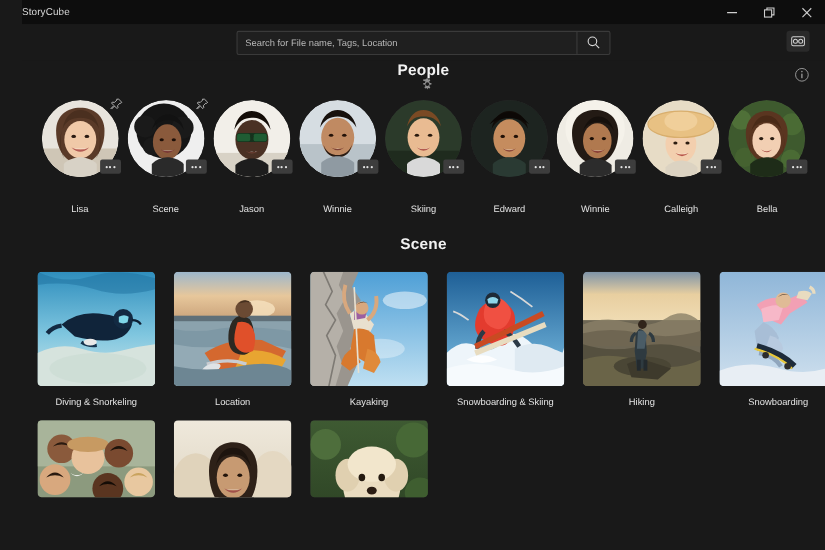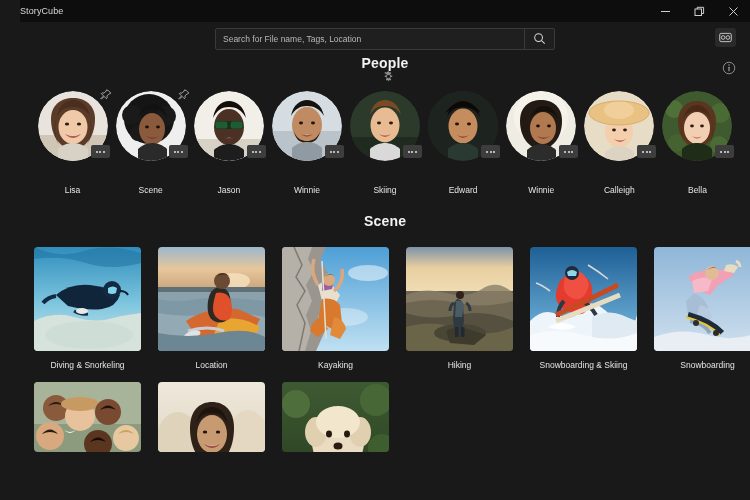--- a/index.html
+++ b/index.html
@@ -640,20 +640,49 @@
             <path d="M40 14q2 40 4 78" stroke="#e8e0cf" stroke-width="1.5" fill="none"></path>
           </svg>
         </div>
         <div class="scene-label">Kayaking</div>
       </div>
 
       <div class="scene-card">
         <div class="scene-thumb">
           <svg viewBox="0 0 107 104">
             <defs>
+                <linearGradient id="sky5" x1="0" y1="0" x2="0" y2="1">
+              <stop offset="0" stop-color="#1e5f96"></stop>
+                  <stop offset="1" stop-color="#7fc2e6"></stop>
+                </linearGradient>
+              </defs>
+            <rect width="107" height="104" fill="url(#sky5)"></rect>
+            <path d="M0 74q14-14 28-6t24-6 30 8 25-2v36H0z" fill="#eef5fa"></path>
+            <path d="M62 70q16-8 30-2t15 6v30H62z" fill="#dfeaf2"></path>
+            <path d="M30 34q10-12 22-6t10 20-8 18-20-4-4-28z" fill="#e33b2e"></path>
+            <path d="M36 28q10-8 18 0t2 18-16 4-4-22z" fill="#f05042"></path>
+            <circle cx="42" cy="26" r="7" fill="#1e2b38"></circle>
+            <path d="M37 25q5-4 10 0l-1 4h-8z" fill="#8fd6ea"></path>
+            <path d="M52 54q8 4 14 14" stroke="#2c3a46" stroke-width="4" fill="none"></path>
+            <path d="M34 54q-6 6-6 16" stroke="#2c3a46" stroke-width="4" fill="none"></path>
+            <path d="M26 68q30-14 62-30" stroke="#c94a22" stroke-width="5" fill="none"></path>
+            <path d="M26 74q30-12 64-26" stroke="#e8dcc0" stroke-width="5" fill="none"></path>
+            <path d="M58 18q10 6 20 14" stroke="#d8d8d8" stroke-width="1.6" fill="none"></path>
+            <path d="M20 44q-8-6-14-8" stroke="#d8d8d8" stroke-width="1.6" fill="none"></path>
+            <path d="M18 80q14-8 28 0q-14 6-28 0z" fill="#ffffff" opacity=".85"></path>
+            <path d="M0 88q26-8 54 0t53-2v18H0z" fill="#f6fafd"></path>
+          </svg>
+        </div>
+        <div class="scene-label">Snowboarding &amp; Skiing</div>
+      </div>
+
+      <div class="scene-card">
+        <div class="scene-thumb">
+          <svg viewBox="0 0 107 104">
+            <defs>
                 <linearGradient id="sky4" x1="0" y1="0" x2="0" y2="1">
               <stop offset="0" stop-color="#7d93a8"></stop>
                   <stop offset="0.45" stop-color="#e8cfa0"></stop>
                   <stop offset="1" stop-color="#f0dcb4"></stop>
                 </linearGradient>
               </defs>
             <rect width="107" height="46" fill="url(#sky4)"></rect>
             <rect y="44" width="107" height="60" fill="#6d6654"></rect>
             <path d="M0 48q20-8 40-2t36-4 31 4v16H0z" fill="#8a7f66" opacity=".8"></path>
             <path d="M0 56q26-6 52 0t55-2v14H0z" fill="#6f6652"></path>
@@ -664,49 +693,20 @@
             <path d="M51 52q5 0 6 6l1 16-3 14h-6l-2-16 1-16z" fill="#2e3a40"></path>
             <path d="M50 54q6-2 8 4l-2 12h-7z" fill="#4a5c66"></path>
             <circle cx="54" cy="48" r="4" fill="#30241a"></circle>
             <rect x="49" y="80" width="3.5" height="10" fill="#232a2e"></rect>
             <rect x="55" y="80" width="3.5" height="10" fill="#232a2e"></rect>
             <path d="M48 56q-4 2-4 8" stroke="#2e3a40" stroke-width="3" fill="none"></path>
             <path d="M60 56q4 2 4 8" stroke="#2e3a40" stroke-width="3" fill="none"></path>
           </svg>
         </div>
         <div class="scene-label">Hiking</div>
-      </div>
-
-      <div class="scene-card">
-        <div class="scene-thumb">
-          <svg viewBox="0 0 107 104">
-            <defs>
-                <linearGradient id="sky5" x1="0" y1="0" x2="0" y2="1">
-              <stop offset="0" stop-color="#1e5f96"></stop>
-                  <stop offset="1" stop-color="#7fc2e6"></stop>
-                </linearGradient>
-              </defs>
-            <rect width="107" height="104" fill="url(#sky5)"></rect>
-            <path d="M0 74q14-14 28-6t24-6 30 8 25-2v36H0z" fill="#eef5fa"></path>
-            <path d="M62 70q16-8 30-2t15 6v30H62z" fill="#dfeaf2"></path>
-            <path d="M30 34q10-12 22-6t10 20-8 18-20-4-4-28z" fill="#e33b2e"></path>
-            <path d="M36 28q10-8 18 0t2 18-16 4-4-22z" fill="#f05042"></path>
-            <circle cx="42" cy="26" r="7" fill="#1e2b38"></circle>
-            <path d="M37 25q5-4 10 0l-1 4h-8z" fill="#8fd6ea"></path>
-            <path d="M52 54q8 4 14 14" stroke="#2c3a46" stroke-width="4" fill="none"></path>
-            <path d="M34 54q-6 6-6 16" stroke="#2c3a46" stroke-width="4" fill="none"></path>
-            <path d="M26 68q30-14 62-30" stroke="#c94a22" stroke-width="5" fill="none"></path>
-            <path d="M26 74q30-12 64-26" stroke="#e8dcc0" stroke-width="5" fill="none"></path>
-            <path d="M58 18q10 6 20 14" stroke="#d8d8d8" stroke-width="1.6" fill="none"></path>
-            <path d="M20 44q-8-6-14-8" stroke="#d8d8d8" stroke-width="1.6" fill="none"></path>
-            <path d="M18 80q14-8 28 0q-14 6-28 0z" fill="#ffffff" opacity=".85"></path>
-            <path d="M0 88q26-8 54 0t53-2v18H0z" fill="#f6fafd"></path>
-          </svg>
-        </div>
-        <div class="scene-label">Snowboarding &amp; Skiing</div>
       </div>
 
       <div class="scene-card">
         <div class="scene-thumb">
           <svg viewBox="0 0 107 104">
             <defs>
                 <linearGradient id="sky6" x1="0" y1="0" x2="0" y2="1">
               <stop offset="0" stop-color="#8fb6d8"></stop>
                   <stop offset="1" stop-color="#cfe0ee"></stop>
                 </linearGradient>

